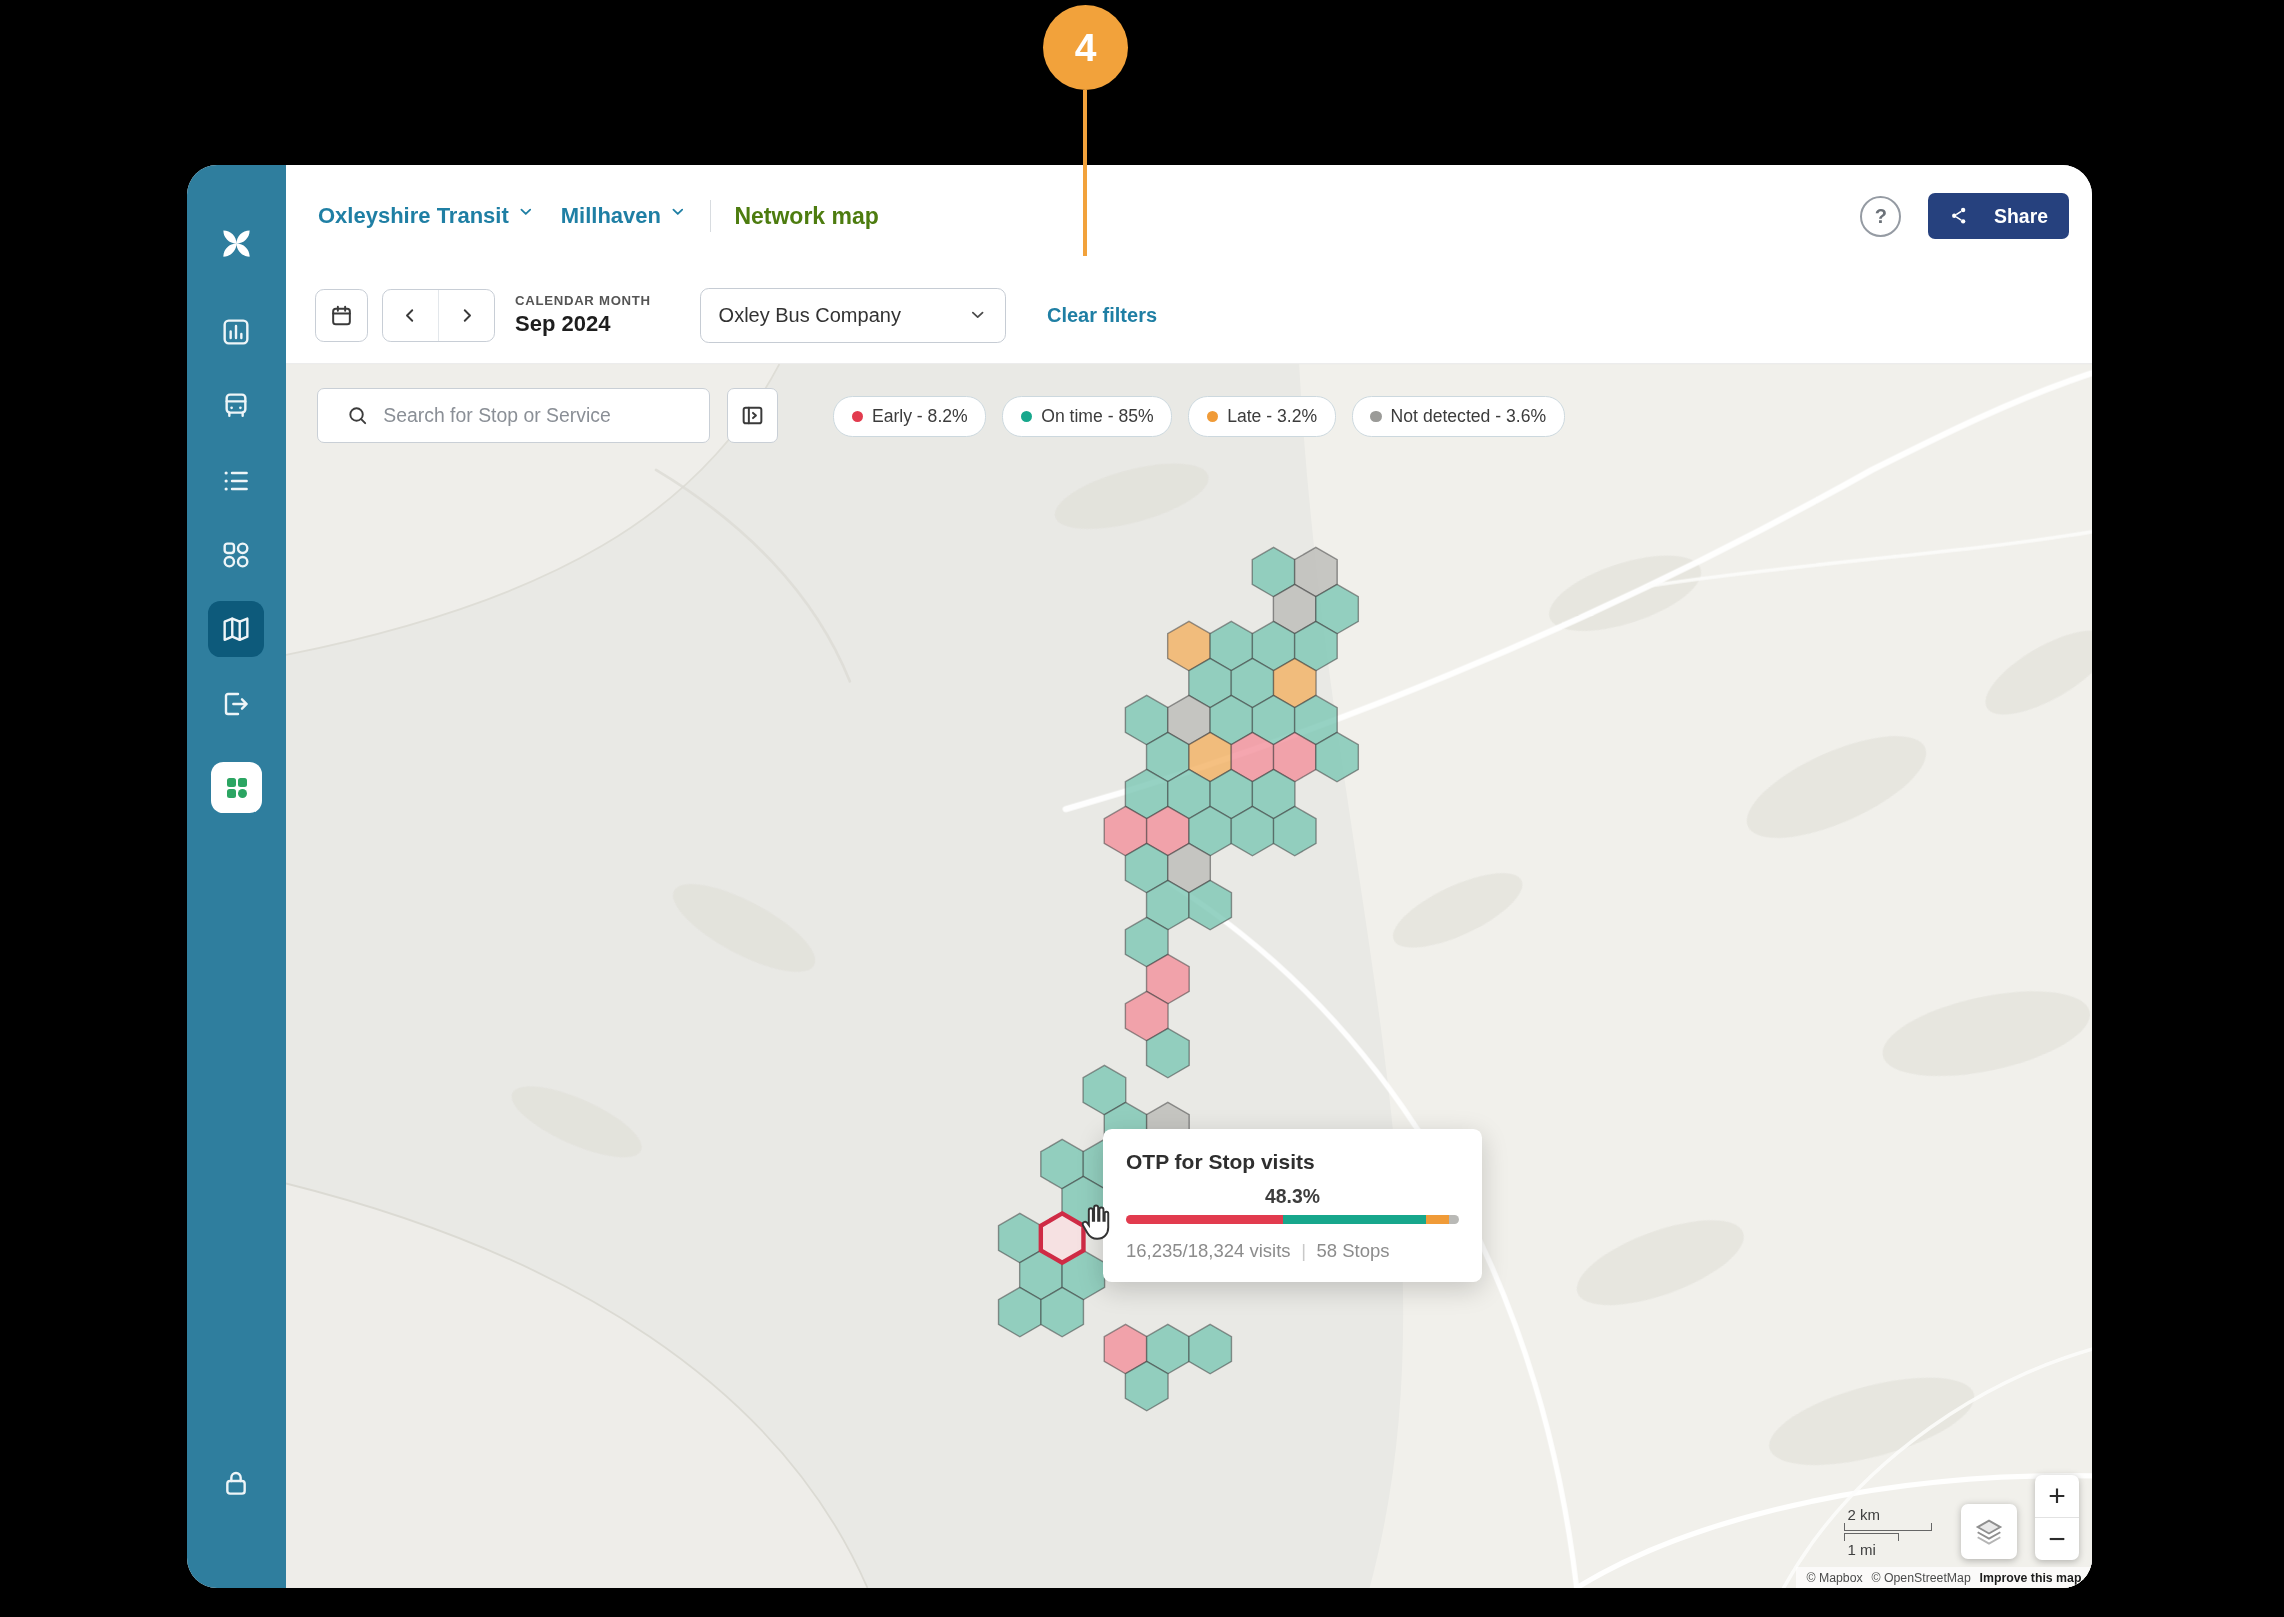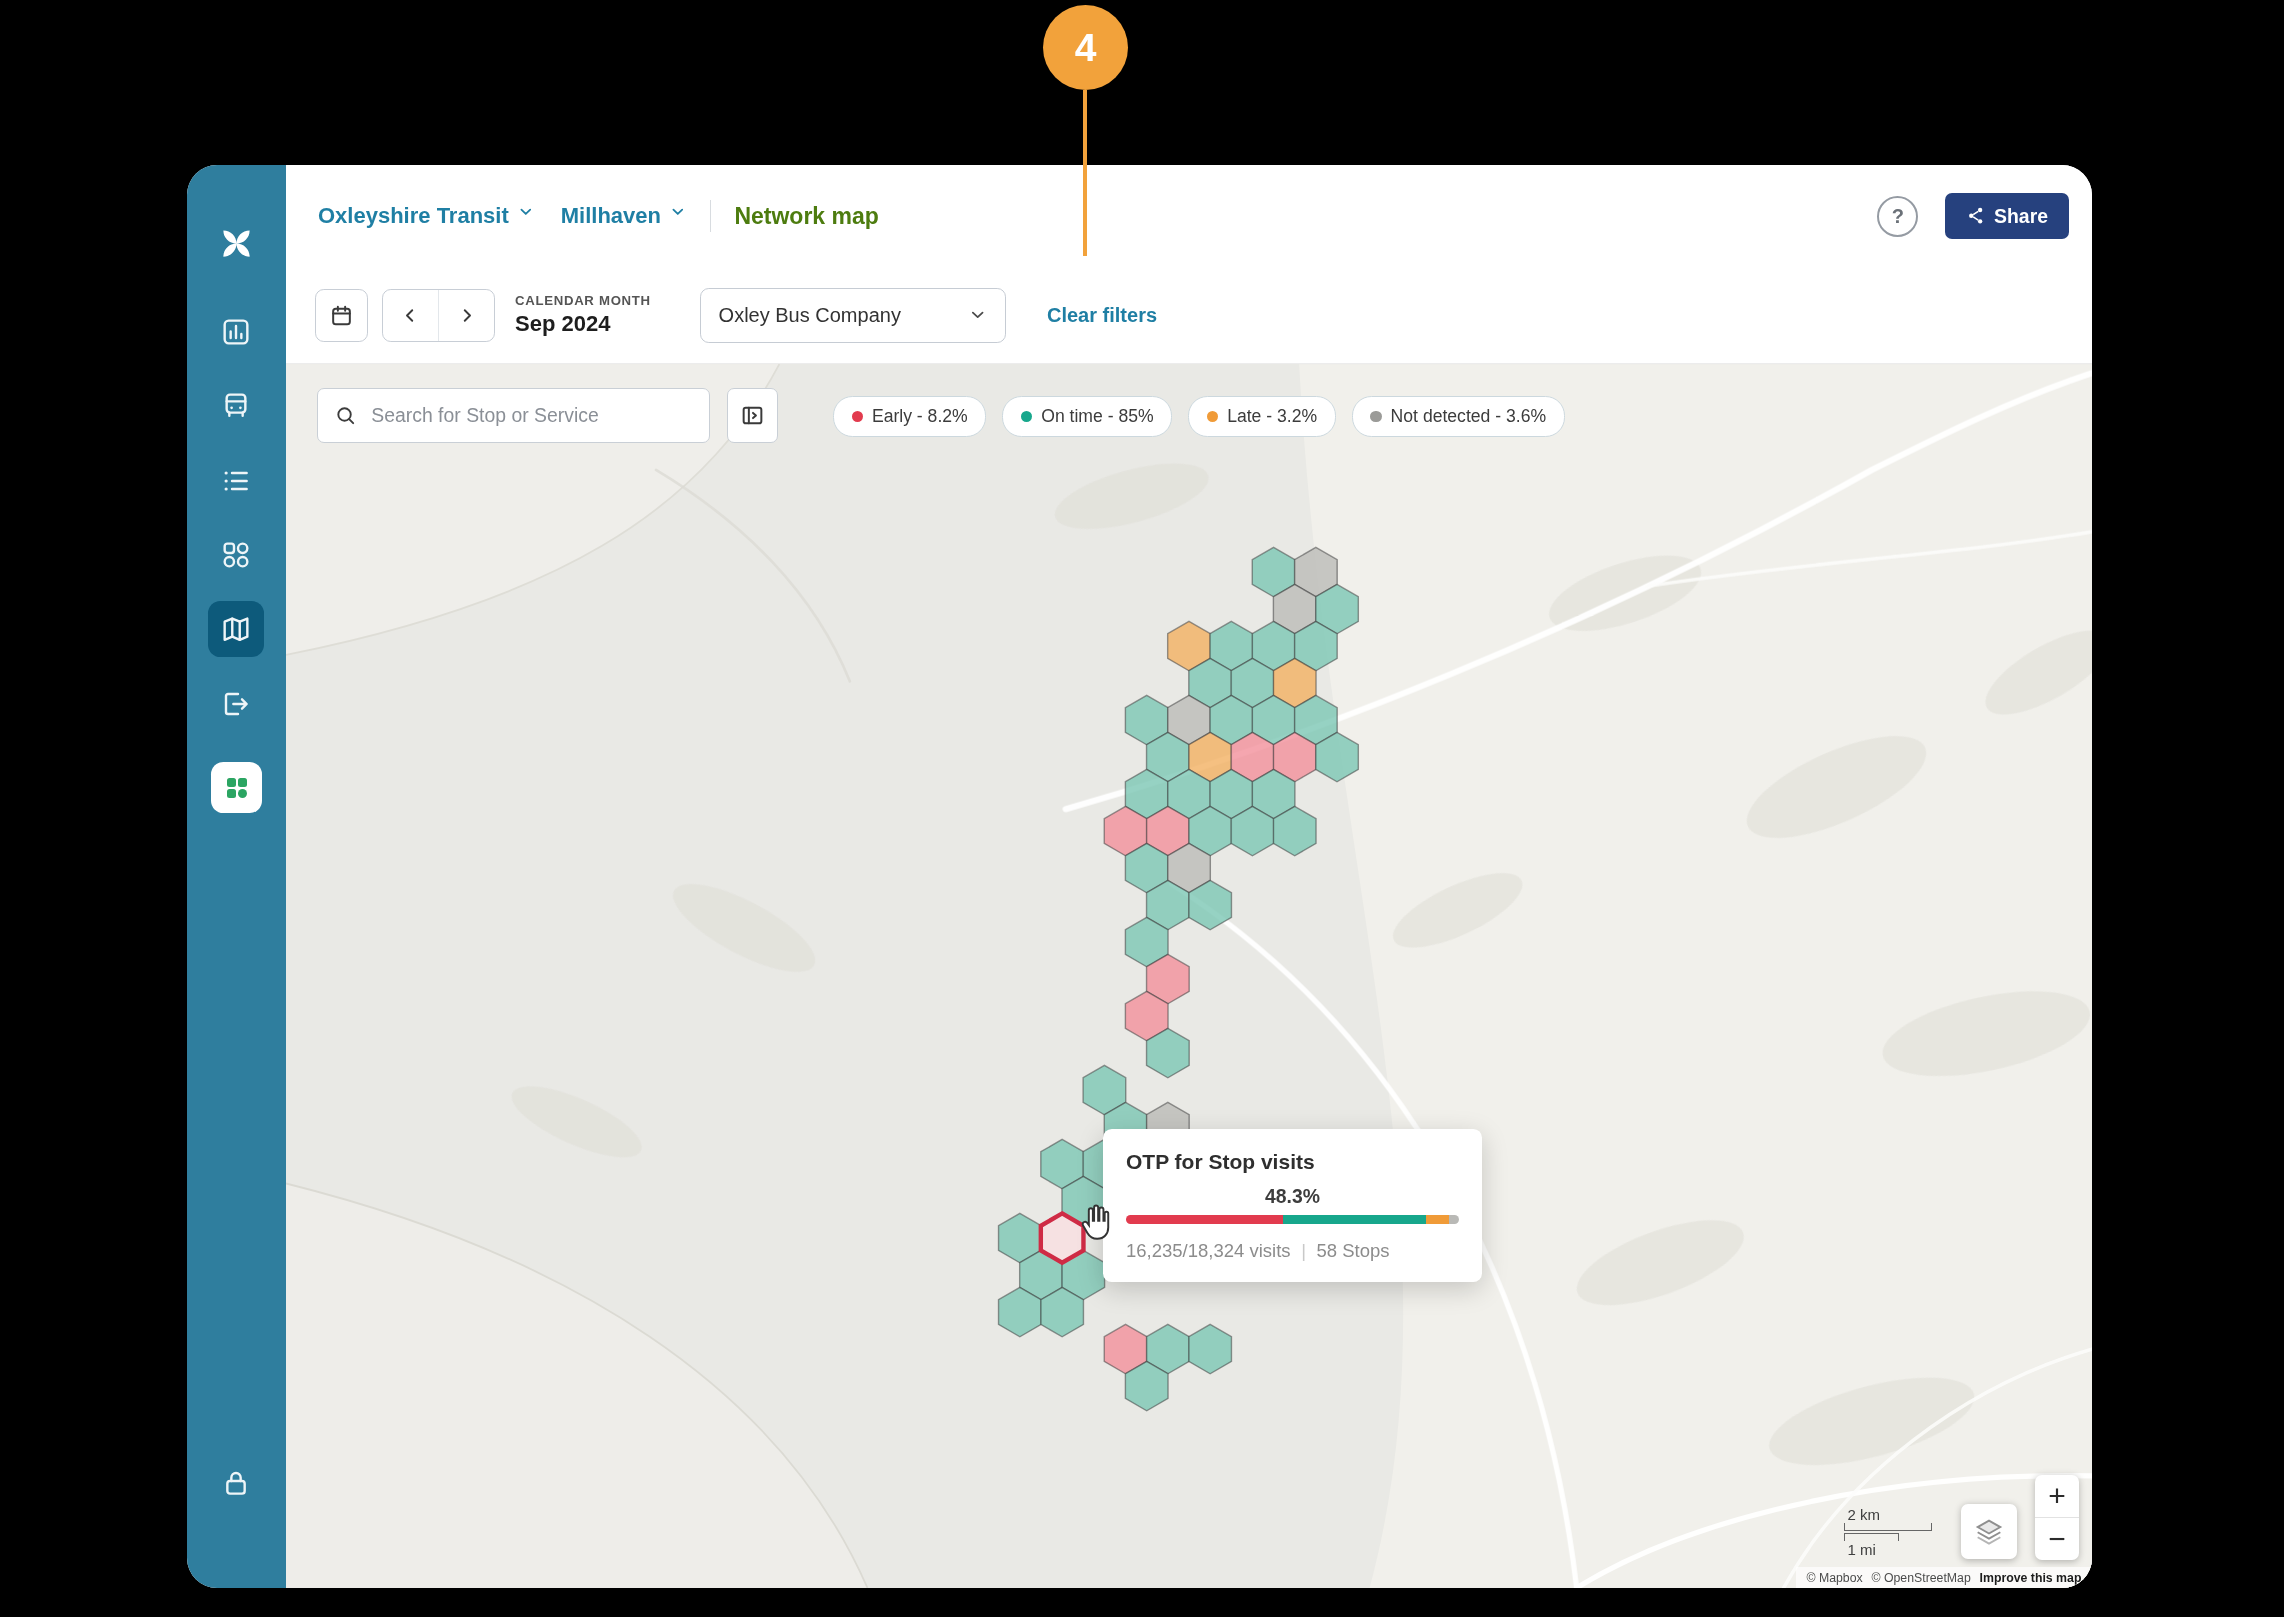--- a/index.html
+++ b/index.html
@@ -30,21 +30,21 @@
     padding:0 23px 0 32px;background:#fff;z-index:9;}
   .crumb{display:flex;align-items:flex-start;gap:8px;color:#1f7fa4;font-size:22px;font-weight:600;cursor:pointer;}
   .crumb svg{width:17.6px;height:17.6px;stroke:#1f7fa4;fill:none;stroke-width:2.4;stroke-linecap:round;stroke-linejoin:round;}
   .crumb + .crumb{margin-left:26.4px;}
   .v-divider{width:1.8px;height:32px;background:#d8dce0;margin:0 23px;}
   .page-title{font-size:23px;font-weight:600;color:#4d7c0f;}
   .header-spacer{flex:1;}
   .help-btn{width:37px;height:37px;border-radius:50%;border:2.2px solid #959ba3;color:#6b7178;
     font-size:20px;font-weight:700;display:flex;align-items:center;justify-content:center;cursor:pointer;}
   .share-btn{margin-left:26.4px;height:46px;padding:0 21px;border-radius:7px;background:#26417e;color:#fff;
-    font-size:19.4px;font-weight:600;display:flex;align-items:center;gap:9px;cursor:pointer;}
+    font-size:19.4px;font-weight:600;display:flex;align-items:center;gap:26px;cursor:pointer;}
   .share-btn svg{width:19.4px;height:19.4px;}
 
   
   .filter-bar{position:absolute;left:99px;top:102px;right:0;height:97px;display:flex;align-items:center;
     padding-left:29px;background:#fff;border-bottom:0.9px solid #ececec;z-index:9;box-sizing:border-box;}
   .sq-btn{width:51px;height:51px;border:1.8px solid #c8ced6;border-radius:8.8px;background:#fff;
     display:flex;align-items:center;justify-content:center;cursor:pointer;}
   .sq-btn svg{width:25px;height:25px;stroke:#3a3a3a;fill:none;stroke-width:1.9;stroke-linecap:round;stroke-linejoin:round;}
   .nav-pill{margin-left:14px;display:flex;border:1.8px solid #c8ced6;border-radius:8.8px;overflow:hidden;background:#fff;}
   .nav-pill .nav-btn{width:55px;height:51px;display:flex;align-items:center;justify-content:center;cursor:pointer;}
@@ -59,21 +59,21 @@
   .dd svg{width:19.4px;height:19.4px;stroke:#4a4a4a;fill:none;stroke-width:2.2;stroke-linecap:round;stroke-linejoin:round;flex:none;}
   .dd.operator{margin-left:33px;width:306px;}
   .dd.service{margin-left:18.5px;width:301px;border-color:#2596be;border-width:2.2px;}
   .clear-link{margin-left:41px;color:#1f7fa4;font-size:20px;font-weight:600;cursor:pointer;white-space:nowrap;}
 
   
   .map-area{position:absolute;left:99px;top:199px;width:1806px;height:1224px;background:#e9e9e5;overflow:hidden;}
   .map-area svg.layer{position:absolute;left:0;top:0;}
 
   .search-box{position:absolute;left:31px;top:24px;width:393px;height:55px;background:#fff;border:1.8px solid #c9cfd6;
-    border-radius:7px;display:flex;align-items:center;gap:12.3px;padding:0 16px;z-index:5;box-sizing:border-box;}
+    border-radius:7px;display:flex;align-items:center;gap:12.3px;padding:0 28px;z-index:5;box-sizing:border-box;}
   .search-box svg{width:23px;height:23px;stroke:#3c3c3c;fill:none;stroke-width:2;stroke-linecap:round;flex:none;}
   .search-box input{border:none;outline:none;font-size:19.4px;flex:1;min-width:0;color:#333;background:transparent;
     font-family:"Liberation Sans","DejaVu Sans",sans-serif;}
   .search-box input::placeholder{color:#8a8f96;}
   .expand-btn{position:absolute;left:441px;top:24px;width:51px;height:55px;background:#fff;border:1.8px solid #c9cfd6;
     border-radius:7px;display:flex;align-items:center;justify-content:center;z-index:5;cursor:pointer;box-sizing:border-box;}
   .expand-btn svg{width:25px;height:25px;stroke:#3a3a3a;fill:none;stroke-width:1.9;stroke-linecap:round;stroke-linejoin:round;}
 
   .legend-row{position:absolute;left:547px;top:32px;display:flex;gap:16px;z-index:5;}
   .chip{height:39px;border-radius:19.4px;background:#ffffff;border:1.8px solid #ccd8de;display:flex;align-items:center;

